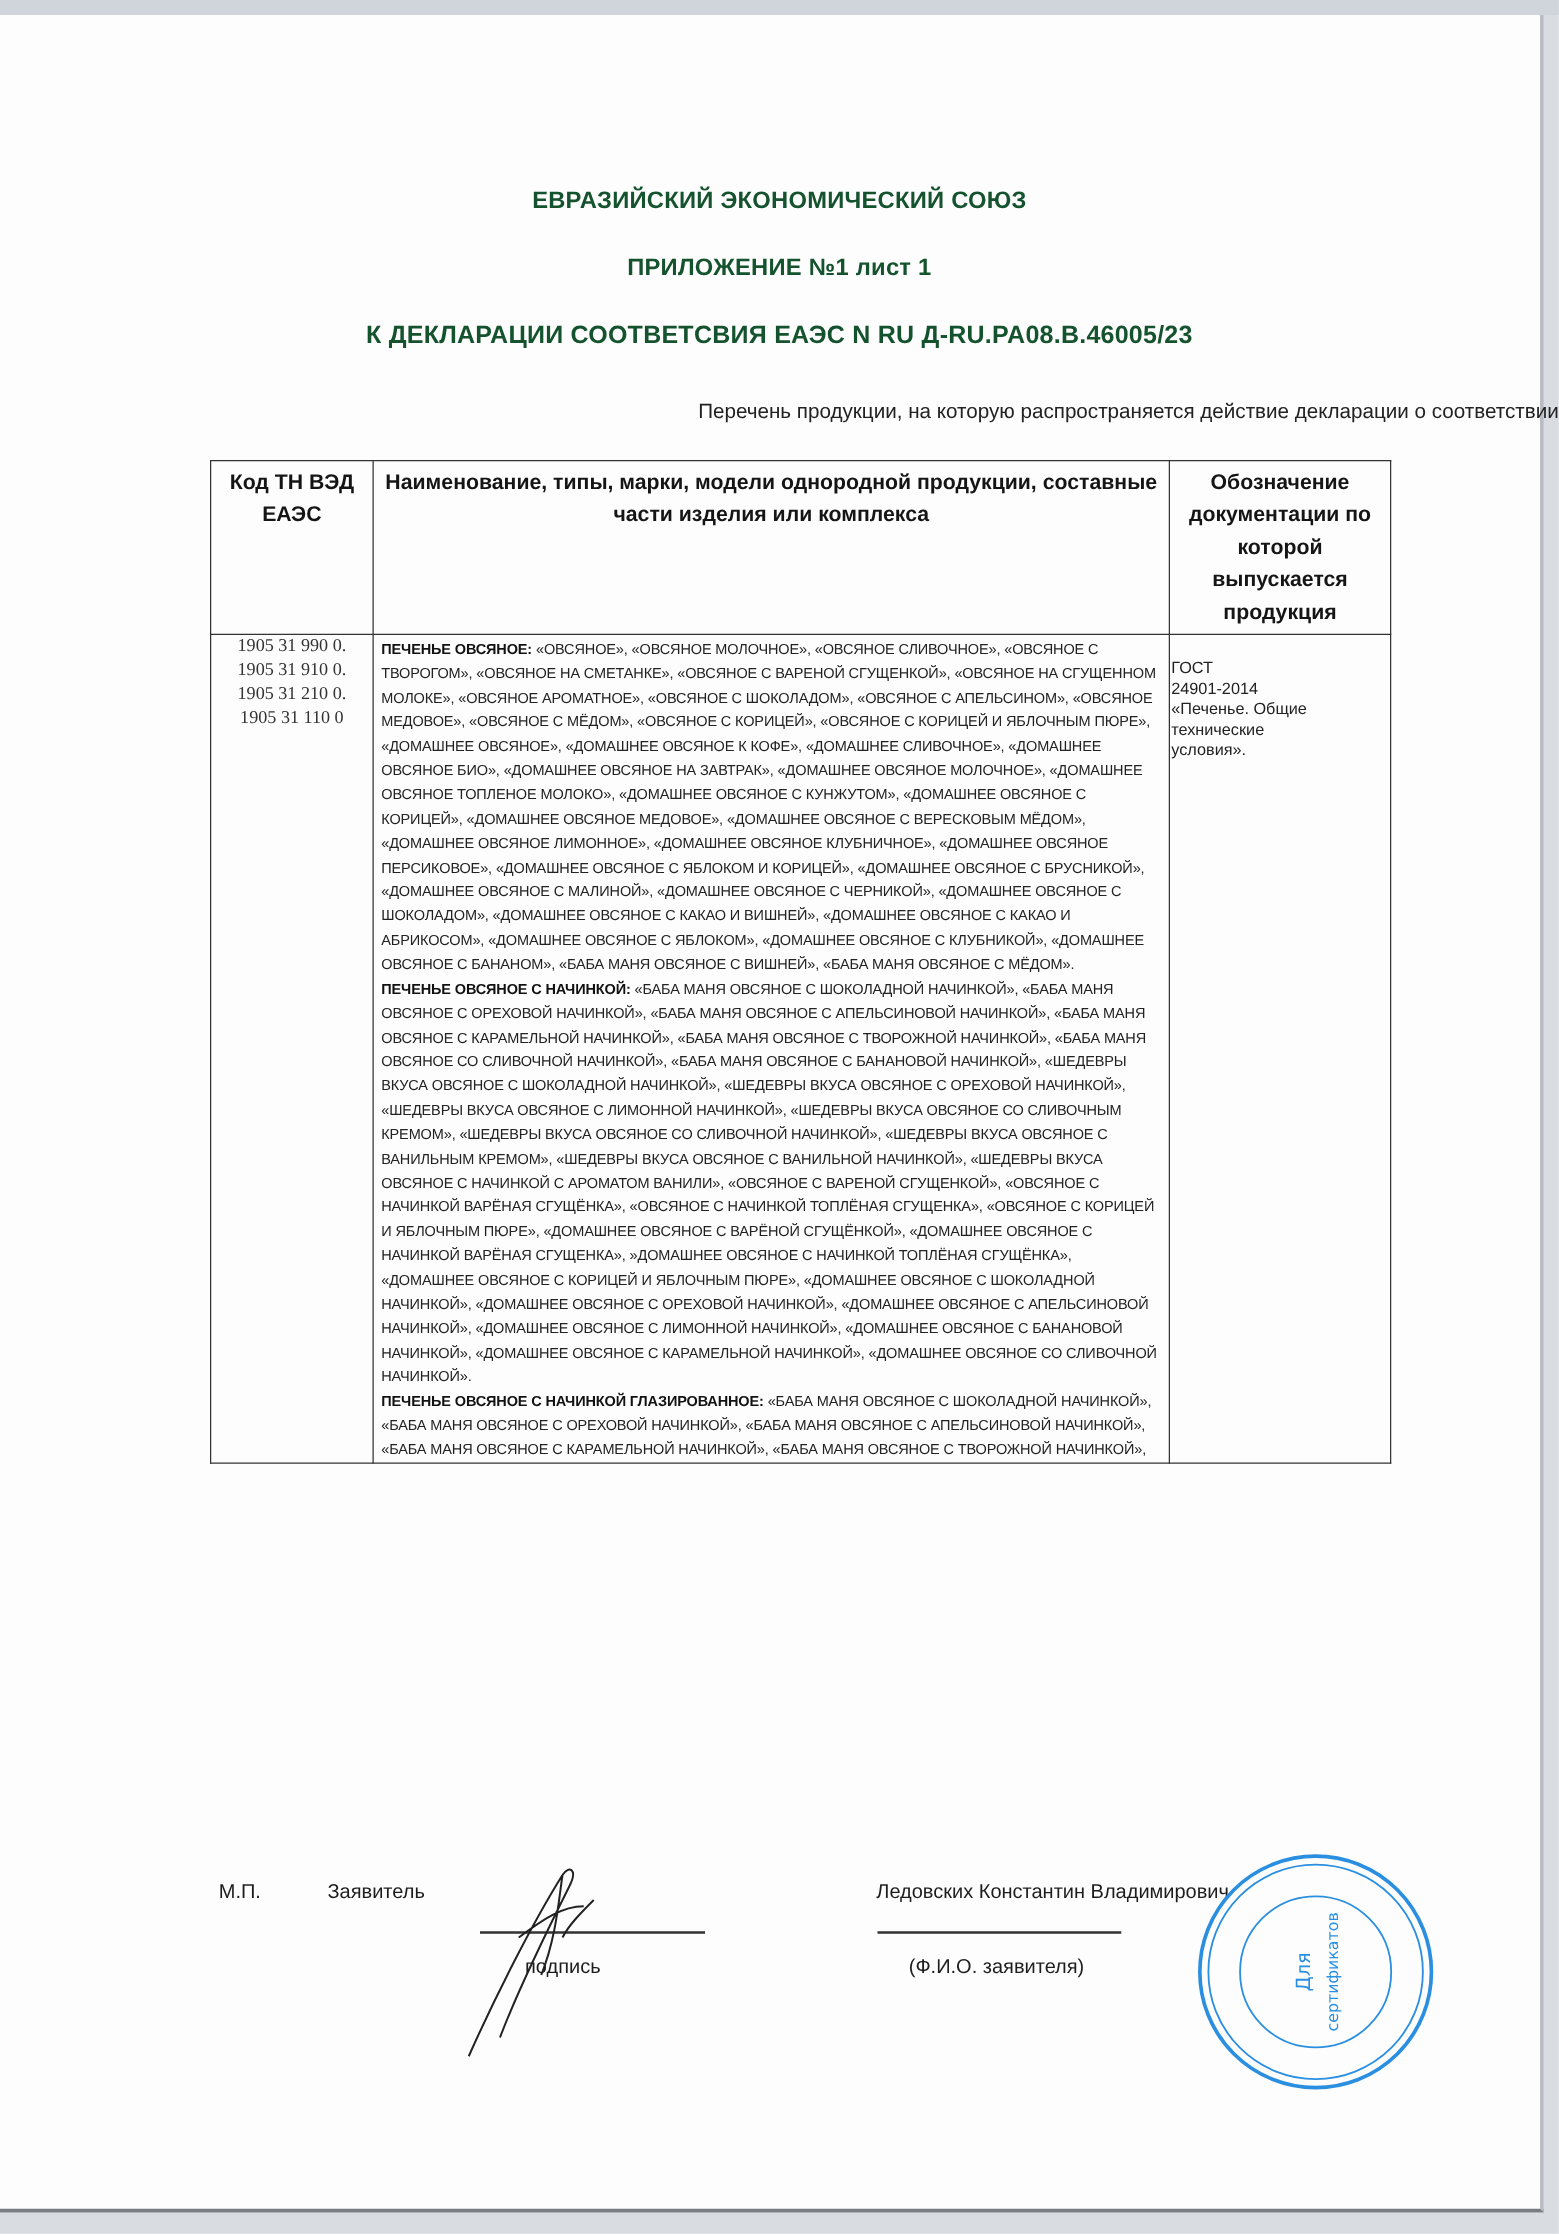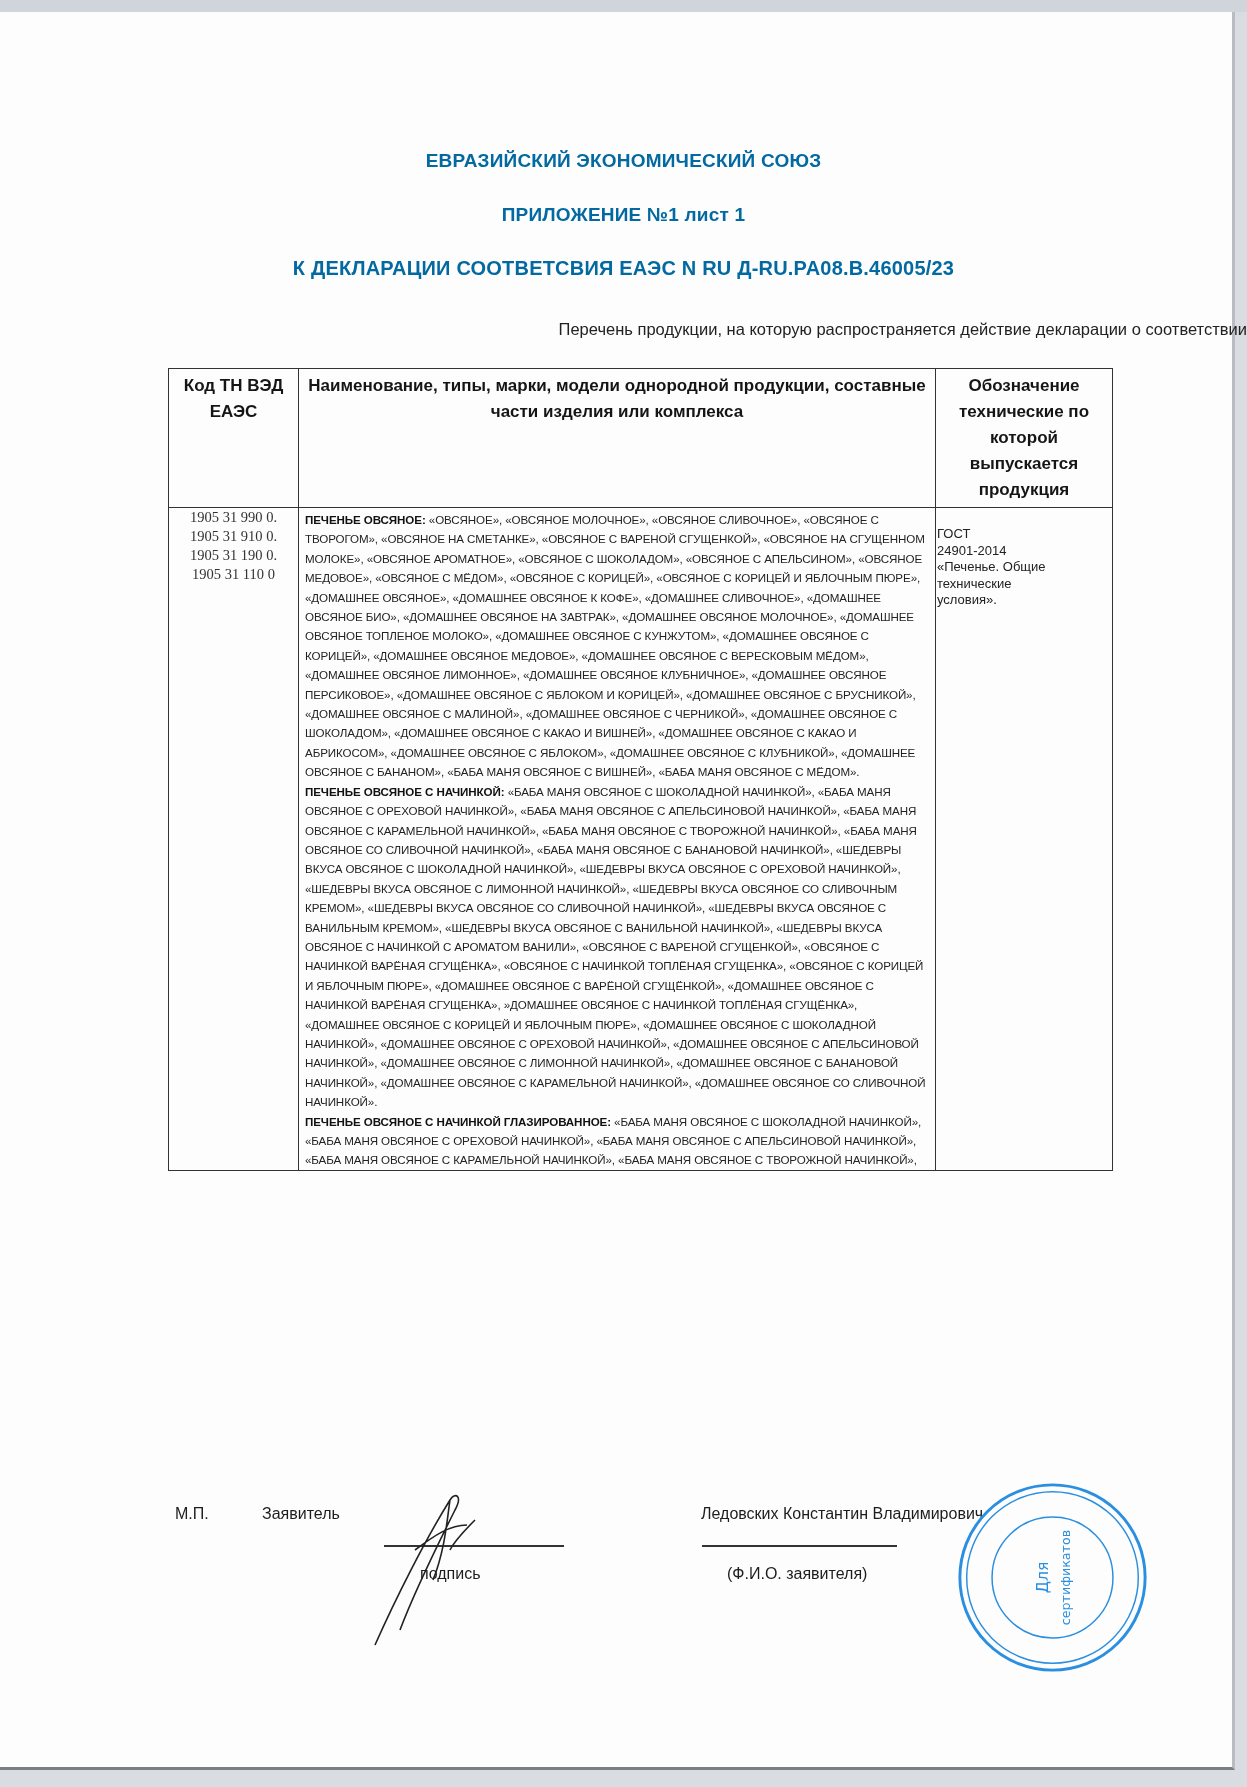--- a/index.html
+++ b/index.html
@@ -11,21 +11,21 @@
     }
     .paper {
       position: absolute; left: 0; top: 12px; width: 1232px; height: 1755px;
       background: #fdfdfd;
       border-right: 3px solid #b9bcc2;
       border-bottom: 3px solid #7a7d82;
     }
     .topband { position: absolute; left: 0; top: 0; width: 1247px; height: 12px; background: #cfd5db; }
     .title {
       position: absolute; left: 0; width: 1247px; text-align: center;
-      font-weight: bold; font-size: 19px; letter-spacing: 0.2px; color: #0369a1;
+      font-weight: bold; font-size: 19px; letter-spacing: 0.2px; color: #14532d;
     }
     .t1 { top: 150px; }
     .t2 { top: 204px; }
     .t3 { top: 257px; font-size: 20px; }
     .subtitle {
       position: absolute; left: 0; width: 1247px; text-align: right;
       top: 320px; font-size: 16.5px; color: #222;
     }
     table.decl {
       position: absolute; left: 168px; top: 368px; width: 945px;
@@ -71,27 +71,27 @@
 <div class="title t1">ЕВРАЗИЙСКИЙ ЭКОНОМИЧЕСКИЙ СОЮЗ</div>
 <div class="title t2">ПРИЛОЖЕНИЕ №1 лист 1</div>
 <div class="title t3">К ДЕКЛАРАЦИИ СООТВЕТСВИЯ ЕАЭС N RU Д-RU.PA08.B.46005/23</div>
 <div class="subtitle">Перечень продукции, на которую распространяется действие декларации о соответствии</div>
 
 <table class="decl">
   <tbody>
       <tr class="head">
     <th class="c1">Код ТН ВЭД ЕАЭС</th>
     <th class="c2">Наименование, типы, марки, модели однородной продукции, составные части изделия или комплекса</th>
-    <th class="c3">Обозначение технические по которой выпускается продукция</th>
+    <th class="c3">Обозначение документации по которой выпускается продукция</th>
   </tr>
   <tr>
     <td class="codes">
       <div>1905 31 990 0.</div>
       <div>1905 31 910 0.</div>
-      <div>1905 31 190 0.</div>
+      <div>1905 31 210 0.</div>
       <div>1905 31 110 0</div>
     </td>
     <td class="names">
       <div>
         <b>ПЕЧЕНЬЕ ОВСЯНОЕ:</b>
         <span>«ОВСЯНОЕ», «ОВСЯНОЕ МОЛОЧНОЕ», «ОВСЯНОЕ СЛИВОЧНОЕ», «ОВСЯНОЕ С ТВОРОГОМ», «ОВСЯНОЕ НА СМЕТАНКЕ», «ОВСЯНОЕ С ВАРЕНОЙ СГУЩЕНКОЙ», «ОВСЯНОЕ НА СГУЩЕННОМ МОЛОКЕ», «ОВСЯНОЕ АРОМАТНОЕ», «ОВСЯНОЕ С ШОКОЛАДОМ», «ОВСЯНОЕ С АПЕЛЬСИНОМ», «ОВСЯНОЕ МЕДОВОЕ», «ОВСЯНОЕ С МЁДОМ», «ОВСЯНОЕ С КОРИЦЕЙ», «ОВСЯНОЕ С КОРИЦЕЙ И ЯБЛОЧНЫМ ПЮРЕ», «ДОМАШНЕЕ ОВСЯНОЕ», «ДОМАШНЕЕ ОВСЯНОЕ К КОФЕ», «ДОМАШНЕЕ СЛИВОЧНОЕ», «ДОМАШНЕЕ ОВСЯНОЕ БИО», «ДОМАШНЕЕ ОВСЯНОЕ НА ЗАВТРАК», «ДОМАШНЕЕ ОВСЯНОЕ МОЛОЧНОЕ», «ДОМАШНЕЕ ОВСЯНОЕ ТОПЛЕНОЕ МОЛОКО», «ДОМАШНЕЕ ОВСЯНОЕ С КУНЖУТОМ», «ДОМАШНЕЕ ОВСЯНОЕ С КОРИЦЕЙ», «ДОМАШНЕЕ ОВСЯНОЕ МЕДОВОЕ», «ДОМАШНЕЕ ОВСЯНОЕ С ВЕРЕСКОВЫМ МЁДОМ», «ДОМАШНЕЕ ОВСЯНОЕ ЛИМОННОЕ», «ДОМАШНЕЕ ОВСЯНОЕ КЛУБНИЧНОЕ», «ДОМАШНЕЕ ОВСЯНОЕ ПЕРСИКОВОЕ», «ДОМАШНЕЕ ОВСЯНОЕ С ЯБЛОКОМ И КОРИЦЕЙ», «ДОМАШНЕЕ ОВСЯНОЕ С БРУСНИКОЙ», «ДОМАШНЕЕ ОВСЯНОЕ С МАЛИНОЙ», «ДОМАШНЕЕ ОВСЯНОЕ С ЧЕРНИКОЙ», «ДОМАШНЕЕ ОВСЯНОЕ С ШОКОЛАДОМ», «ДОМАШНЕЕ ОВСЯНОЕ С КАКАО И ВИШНЕЙ», «ДОМАШНЕЕ ОВСЯНОЕ С КАКАО И АБРИКОСОМ», «ДОМАШНЕЕ ОВСЯНОЕ С ЯБЛОКОМ», «ДОМАШНЕЕ ОВСЯНОЕ С КЛУБНИКОЙ», «ДОМАШНЕЕ ОВСЯНОЕ С БАНАНОМ», «БАБА МАНЯ ОВСЯНОЕ С ВИШНЕЙ», «БАБА МАНЯ ОВСЯНОЕ С МЁДОМ».</span>
       </div>
       <div>
         <b>ПЕЧЕНЬЕ ОВСЯНОЕ С НАЧИНКОЙ:</b>
         <span>«БАБА МАНЯ ОВСЯНОЕ С ШОКОЛАДНОЙ НАЧИНКОЙ», «БАБА МАНЯ ОВСЯНОЕ С ОРЕХОВОЙ НАЧИНКОЙ», «БАБА МАНЯ ОВСЯНОЕ С АПЕЛЬСИНОВОЙ НАЧИНКОЙ», «БАБА МАНЯ ОВСЯНОЕ С КАРАМЕЛЬНОЙ НАЧИНКОЙ», «БАБА МАНЯ ОВСЯНОЕ С ТВОРОЖНОЙ НАЧИНКОЙ», «БАБА МАНЯ ОВСЯНОЕ СО СЛИВОЧНОЙ НАЧИНКОЙ», «БАБА МАНЯ ОВСЯНОЕ С БАНАНОВОЙ НАЧИНКОЙ», «ШЕДЕВРЫ ВКУСА ОВСЯНОЕ С ШОКОЛАДНОЙ НАЧИНКОЙ», «ШЕДЕВРЫ ВКУСА ОВСЯНОЕ С ОРЕХОВОЙ НАЧИНКОЙ», «ШЕДЕВРЫ ВКУСА ОВСЯНОЕ С ЛИМОННОЙ НАЧИНКОЙ», «ШЕДЕВРЫ ВКУСА ОВСЯНОЕ СО СЛИВОЧНЫМ КРЕМОМ», «ШЕДЕВРЫ ВКУСА ОВСЯНОЕ СО СЛИВОЧНОЙ НАЧИНКОЙ», «ШЕДЕВРЫ ВКУСА ОВСЯНОЕ С ВАНИЛЬНЫМ КРЕМОМ», «ШЕДЕВРЫ ВКУСА ОВСЯНОЕ С ВАНИЛЬНОЙ НАЧИНКОЙ», «ШЕДЕВРЫ ВКУСА ОВСЯНОЕ С НАЧИНКОЙ С АРОМАТОМ ВАНИЛИ», «ОВСЯНОЕ С ВАРЕНОЙ СГУЩЕНКОЙ», «ОВСЯНОЕ С НАЧИНКОЙ ВАРЁНАЯ СГУЩЁНКА», «ОВСЯНОЕ С НАЧИНКОЙ ТОПЛЁНАЯ СГУЩЕНКА», «ОВСЯНОЕ С КОРИЦЕЙ И ЯБЛОЧНЫМ ПЮРЕ», «ДОМАШНЕЕ ОВСЯНОЕ С ВАРЁНОЙ СГУЩЁНКОЙ», «ДОМАШНЕЕ ОВСЯНОЕ С НАЧИНКОЙ ВАРЁНАЯ СГУЩЕНКА», »ДОМАШНЕЕ ОВСЯНОЕ С НАЧИНКОЙ ТОПЛЁНАЯ СГУЩЁНКА», «ДОМАШНЕЕ ОВСЯНОЕ С КОРИЦЕЙ И ЯБЛОЧНЫМ ПЮРЕ», «ДОМАШНЕЕ ОВСЯНОЕ С ШОКОЛАДНОЙ НАЧИНКОЙ», «ДОМАШНЕЕ ОВСЯНОЕ С ОРЕХОВОЙ НАЧИНКОЙ», «ДОМАШНЕЕ ОВСЯНОЕ С АПЕЛЬСИНОВОЙ НАЧИНКОЙ», «ДОМАШНЕЕ ОВСЯНОЕ С ЛИМОННОЙ НАЧИНКОЙ», «ДОМАШНЕЕ ОВСЯНОЕ С БАНАНОВОЙ НАЧИНКОЙ», «ДОМАШНЕЕ ОВСЯНОЕ С КАРАМЕЛЬНОЙ НАЧИНКОЙ», «ДОМАШНЕЕ ОВСЯНОЕ СО СЛИВОЧНОЙ НАЧИНКОЙ».</span>

